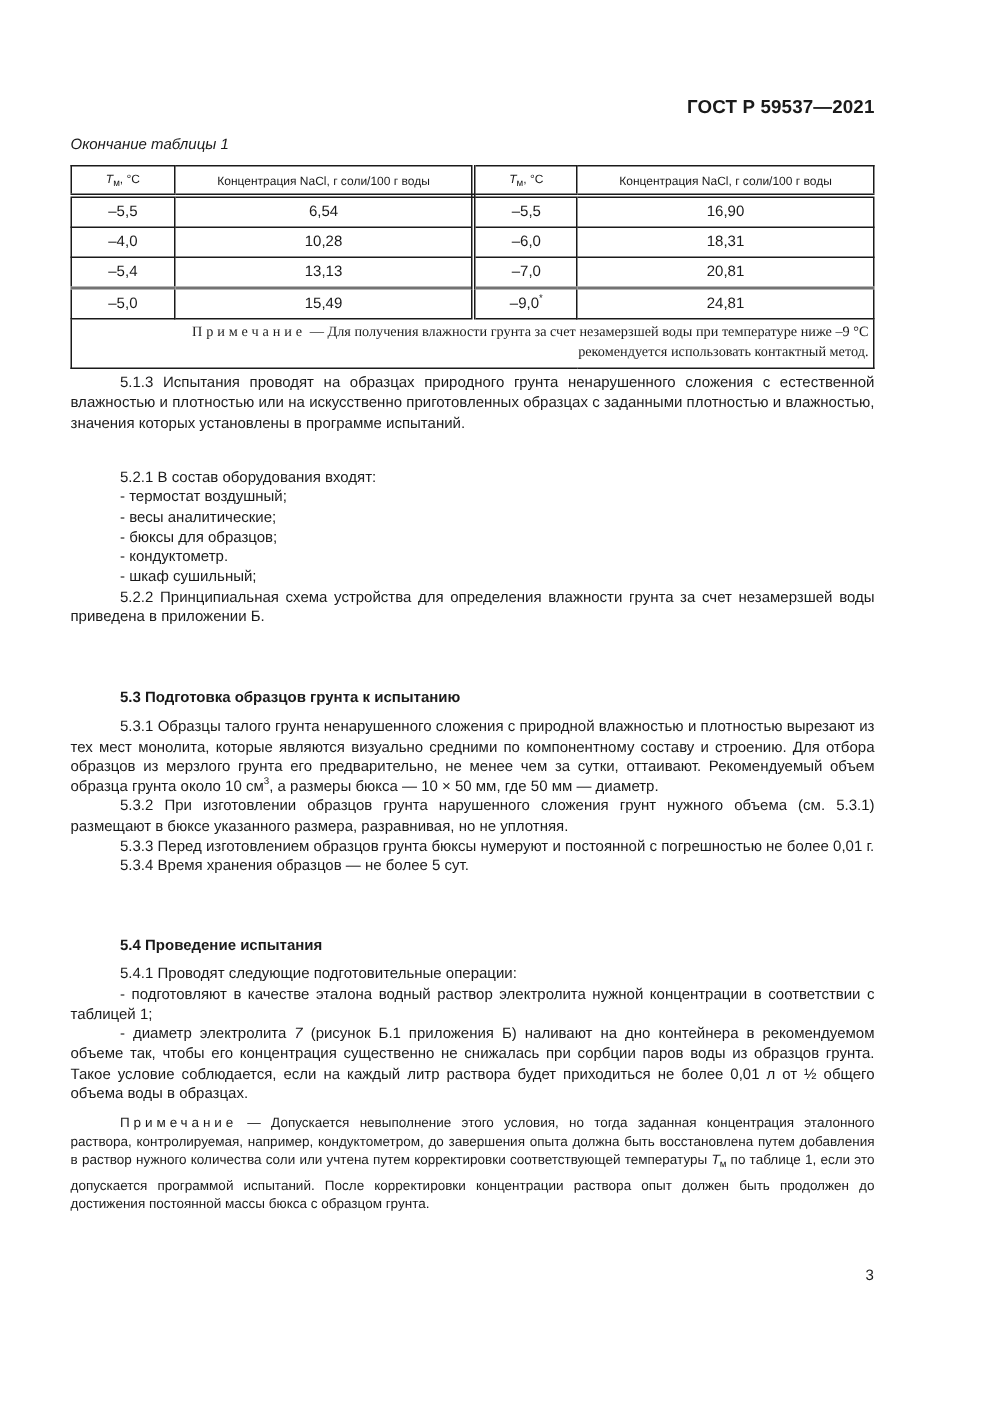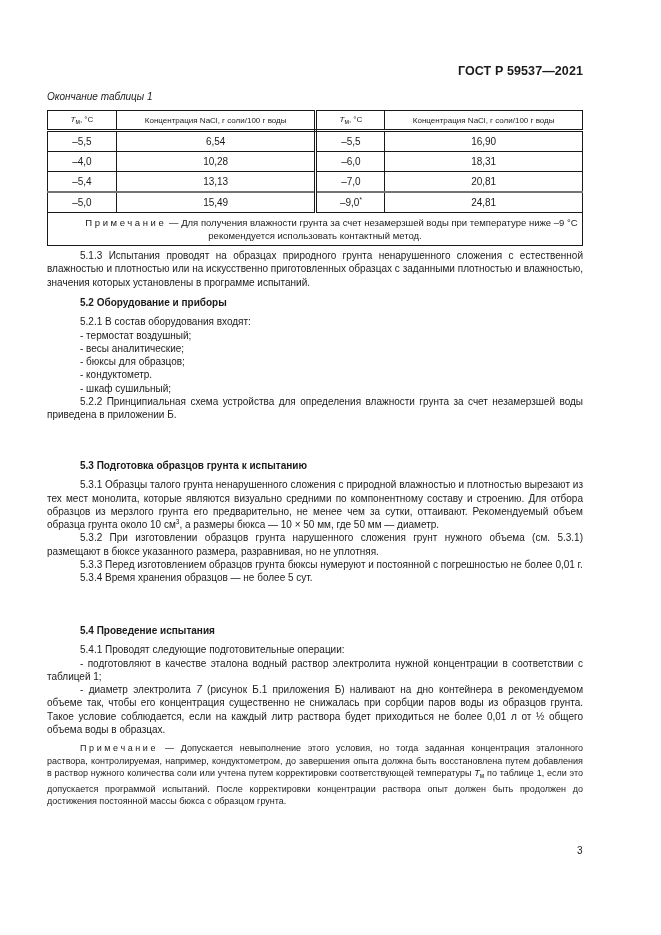--- a/index.html
+++ b/index.html
@@ -21,21 +21,21 @@
     }
     table.data-table td, table.data-table th {
       border: 1px solid #1a1a1a; text-align: center; padding: 0;
       height: 19px; font-weight: normal;
     }
     table.data-table th { font-size: 8px; height: 18px; }
     table.data-table thead tr th { border-bottom: 3px double #1a1a1a; }
     table.data-table td.c2, table.data-table th.c2 { border-right: 3px double #1a1a1a; }
     table.data-table tr.thick-top td { border-top: 2px solid #737373; }
     table.data-table td.note {
-      text-align: center; font-size: 9.5px; line-height: 13px; padding: 3px 3px 3px 3px; height: auto;
+      text-align: right; font-size: 9.5px; line-height: 13px; padding: 3px 3px 3px 3px; height: auto; font-family: Liberation Serif, serif;
     }
     .note-label { letter-spacing: 2.6px; }
     .ind { text-indent: 33px; }
     .sub { font-size: 6.5px; vertical-align: -2px; }
     .it { font-style: italic; }
     sup { font-size: 6.5px; line-height: 0; }
     .body-text {
       position: absolute; left: 47px; width: 536px; font-size: 10px; line-height: 13.3px;
       text-align: justify;
     }
@@ -97,22 +97,21 @@
       </td>
     </tr>
   </tbody>
 </table>
 
 <div class="body-text" style="top:249px;">
   <p class="ind">5.1.3 Испытания проводят на образцах природного грунта ненарушенного сложения с естественной влажностью и плотностью или на искусственно приготовленных образцах с заданными плотностью и влажностью, значения которых установлены в программе испытаний.</p>
 </div>
 
 <div class="body-text" style="top:296px;">
-  <p class="heading">5.2 Оборудование и приборы</p>
-  <p class="ind" style="margin-top:6px;">5.2.1 В состав оборудования входят:</p>
+  <p class="ind" style="margin-top:16px;">5.2.1 В состав оборудования входят:</p>
   <p class="ind">- термостат воздушный;</p>
   <p class="ind">- весы аналитические;</p>
   <p class="ind">- бюксы для образцов;</p>
   <p class="ind">- кондуктометр.</p>
   <p class="ind">- шкаф сушильный;</p>
   <p class="ind">5.2.2 Принципиальная схема устройства для определения влажности грунта за счет незамерзшей воды приведена в приложении Б.</p>
 </div>
 
 <div class="body-text" style="top:459px;">
   <p class="heading">5.3 Подготовка образцов грунта к испытанию</p>

